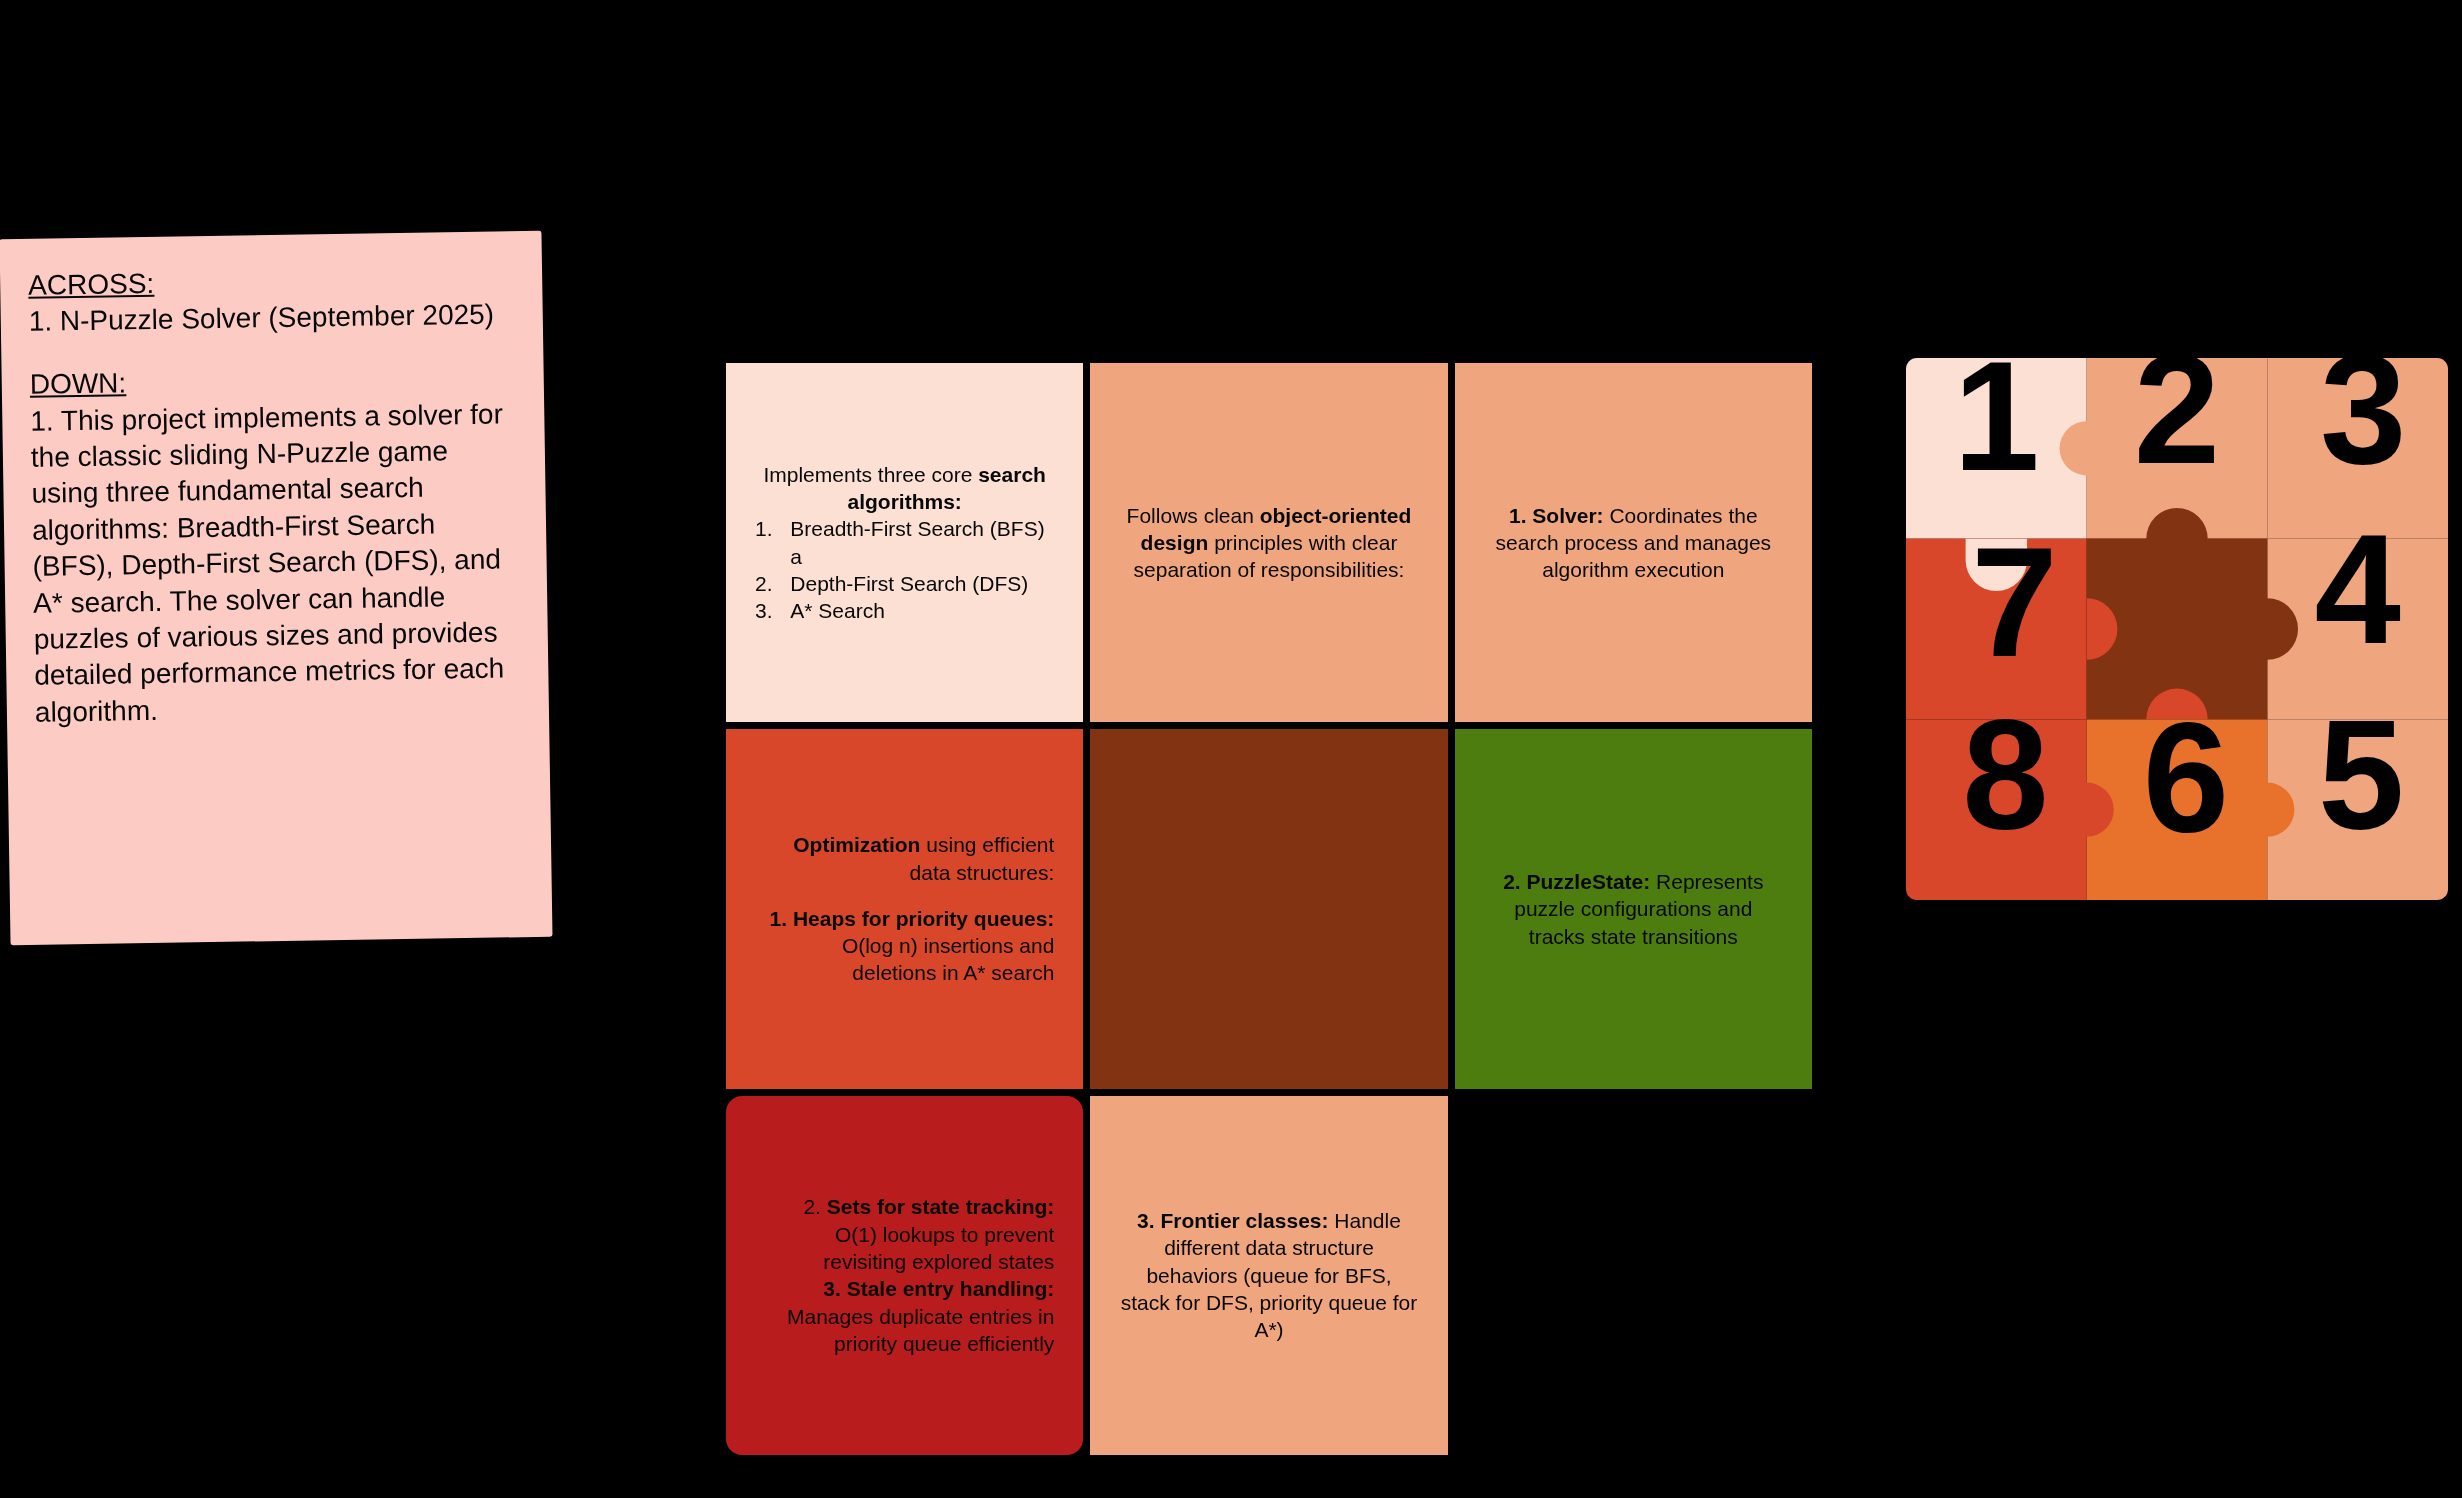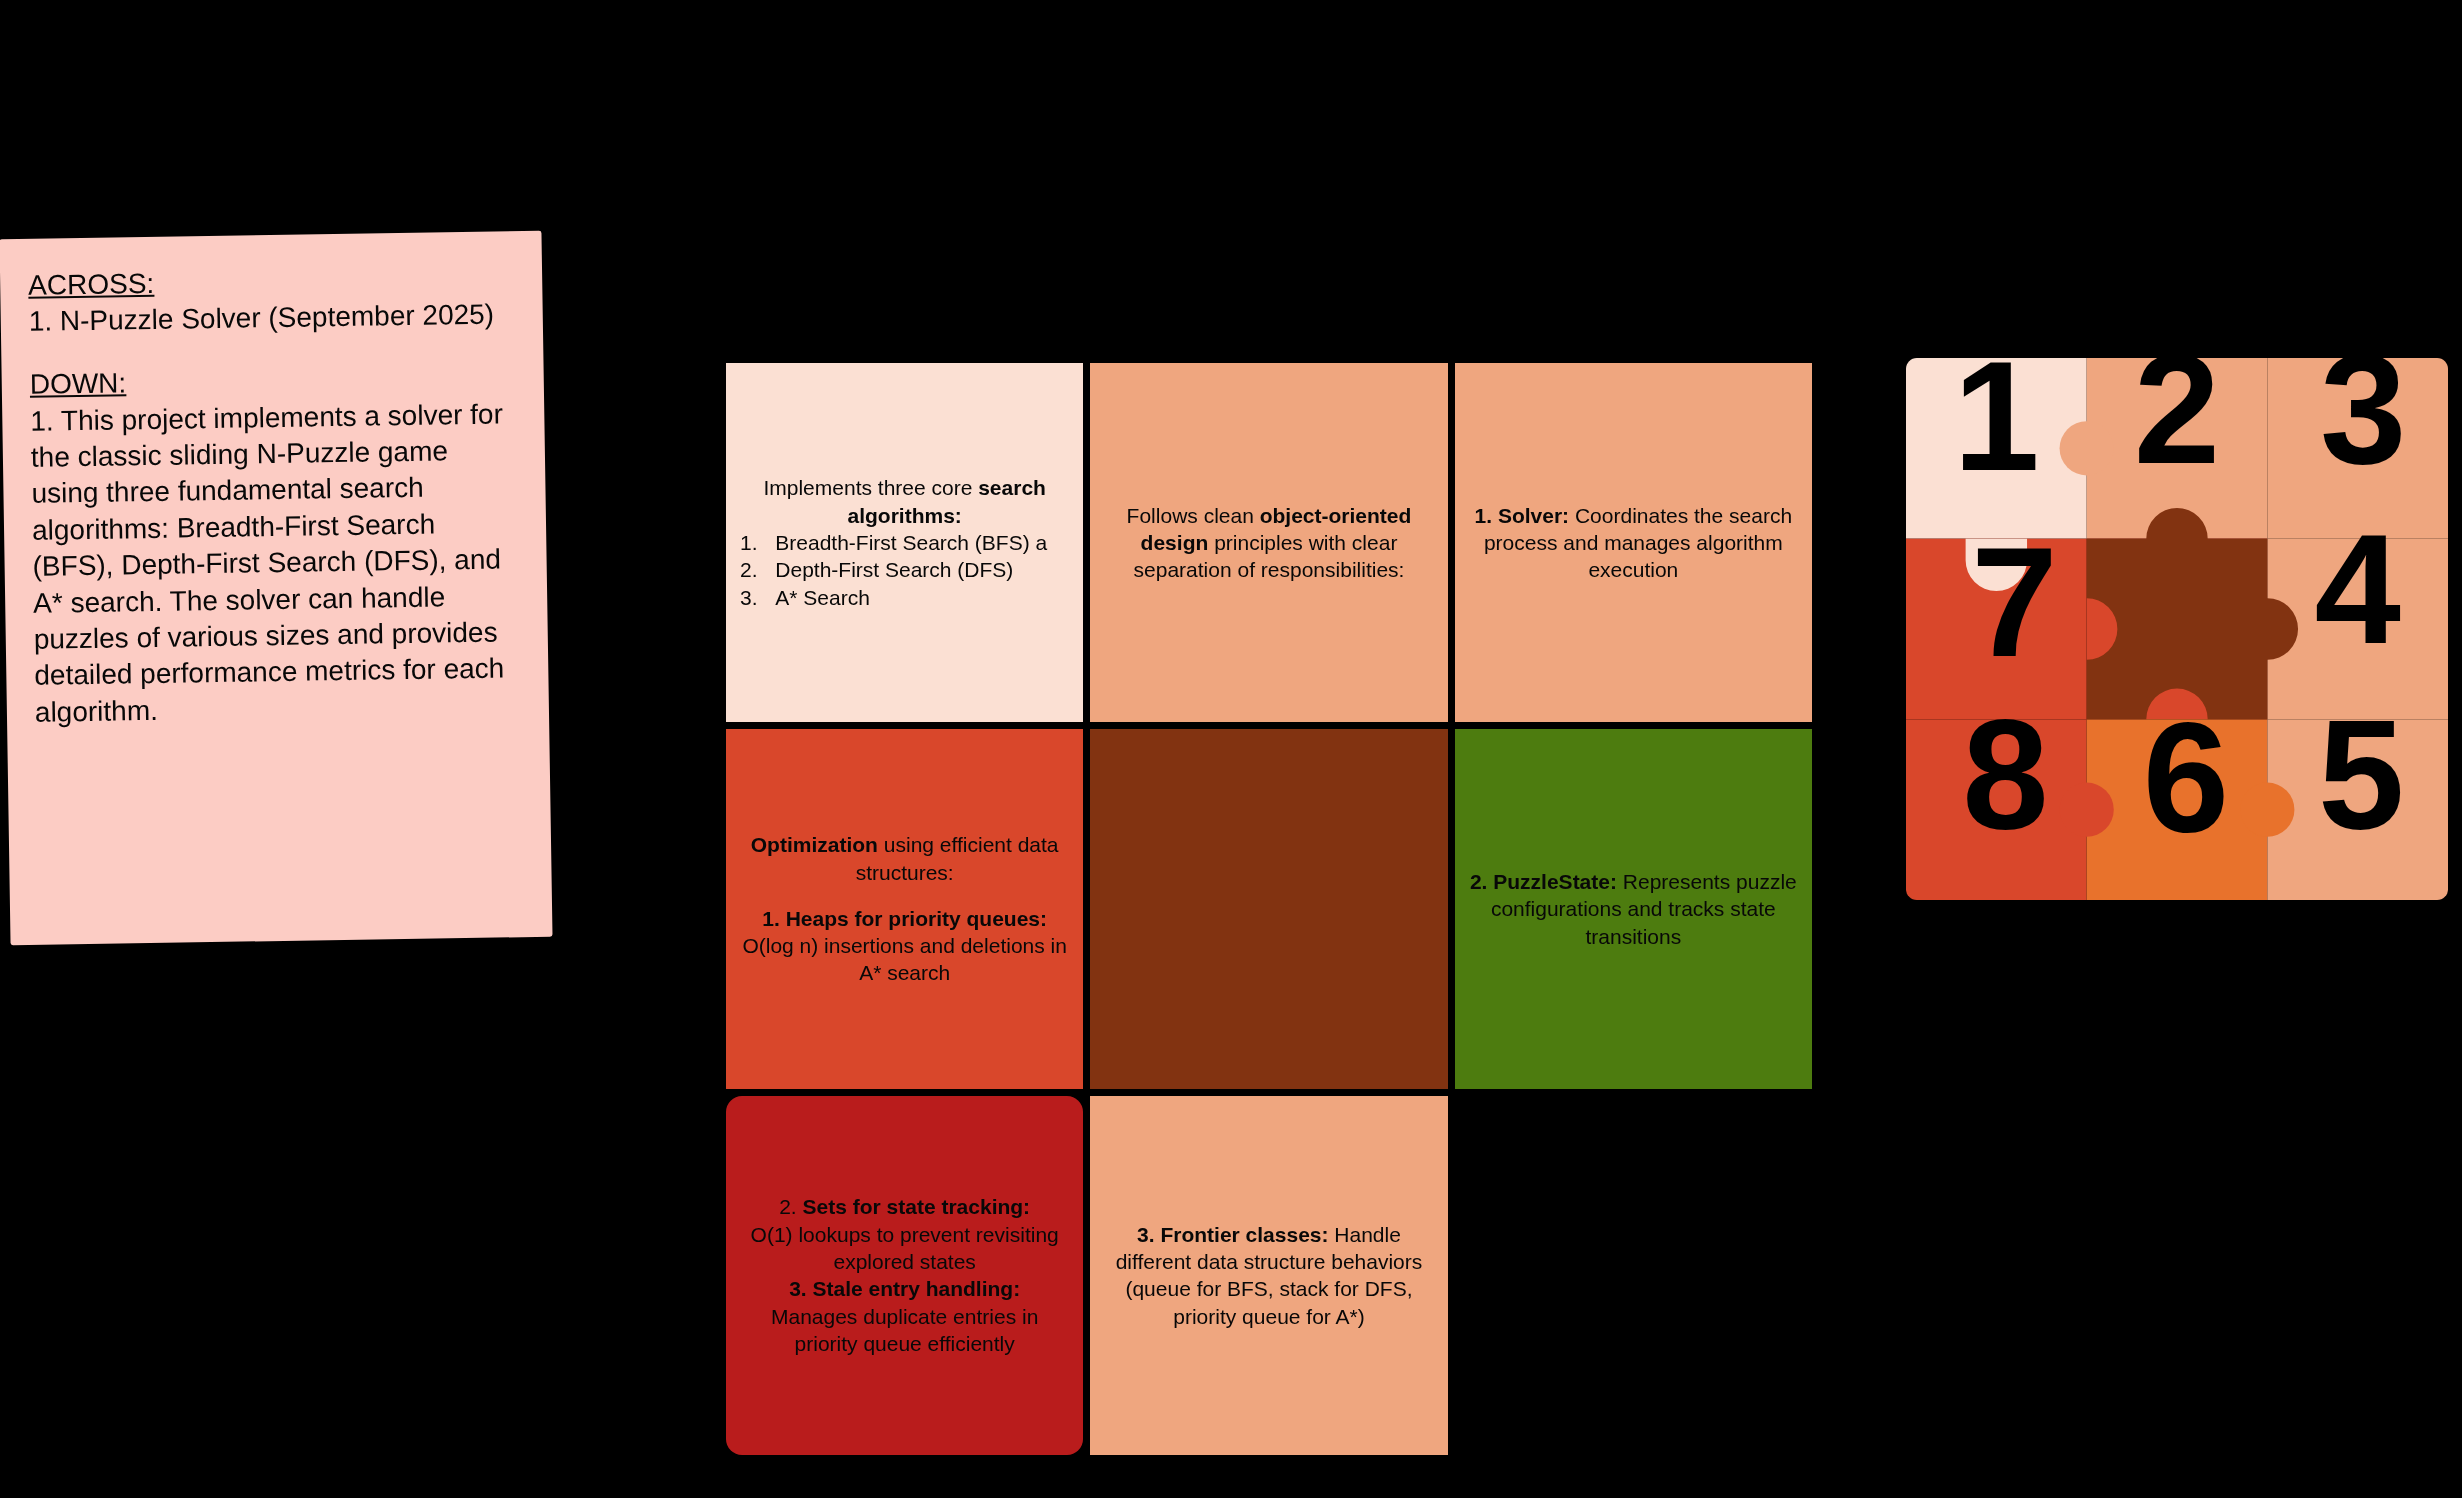--- a/index.html
+++ b/index.html
@@ -24,27 +24,27 @@
     position:absolute; left:726px; top:363px;
     width:1086px; height:1092px;
     display:grid;
     grid-template-columns:repeat(3, 1fr);
     grid-template-rows:repeat(3, 1fr);
     gap:7px;
     background:#000;
   }
   .cell{
     box-sizing:border-box;
-    padding:14px 14px;
+    padding:14px 29px;
     display:flex; flex-direction:column; justify-content:center;
     color:#080808; font-size:21px; line-height:1.30;
     overflow:hidden;
   }
   .cell.center-txt{text-align:center;}
-  .cell.left-txt{text-align:center;}
+  .cell.left-txt{text-align:right;}
   .cell p{margin:0;}
   .cell b{font-weight:bold;}
   .olist{margin:0; padding-left:0; list-style:none;}
   .olist li{display:flex; gap:6.3px; text-align:left;}
   .olist li .num{min-width:29px; flex:0 0 auto;}
   .spacer{height:19px;}
 
   
   #puzzle-illustration{
     position:absolute; left:1906px; top:358px; width:542px; height:542px;

